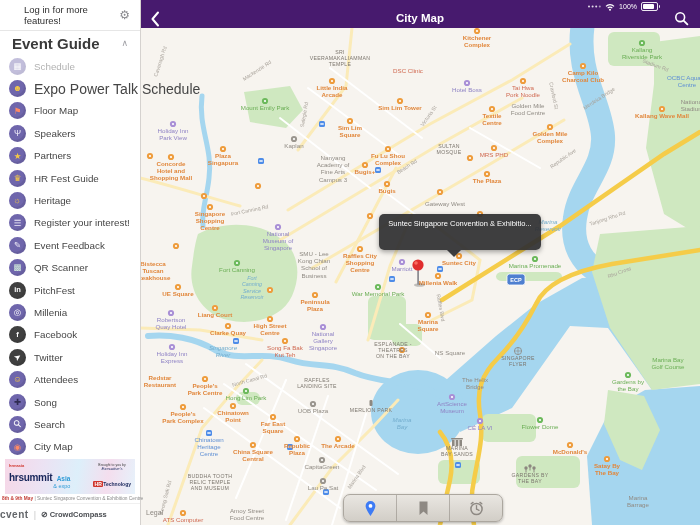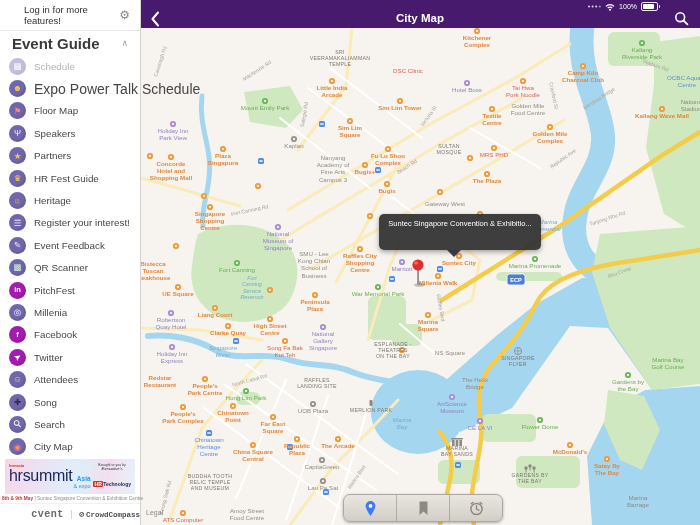--- a/index.html
+++ b/index.html
@@ -15,40 +15,40 @@
   .guide-row .txt{font-size:15px;font-weight:bold;color:#3A3A3A;flex:1;}
   .chev{font-size:9px;color:#A2A2A7;}
   .menu{flex:none;}
   .item{height:22.4px;display:flex;align-items:center;padding-left:9px;cursor:pointer;}
   .item .ic{width:17px;height:17px;border-radius:50%;background:#6F66AC;display:flex;align-items:center;justify-content:center;flex:none;box-shadow:inset -2px -2px 0 rgba(0,0,0,.08);}
   .item .g{font-size:8.5px;color:#fff;line-height:1;font-style:normal;}
   .item .lb{font-size:9.8px;color:#454545;margin-left:8px;white-space:nowrap;}
   .item.small .lb{font-size:14px;}
   .item.faded{opacity:.42;}
   .g.gold{color:#F6C945;}.g.orange{color:#FF8A65;}.g.paper{color:#EDE9F7;}.g.mint{color:#D7F2DE;}.g.dark{color:#2F2B52;}
-  .ic.blue{background:#a21caf;}
+  .ic.blue{background:#404040;}
   .g.rotneg{display:inline-block;transform:rotate(-35deg);}
   .g.rotmag{display:inline-block;transform:rotate(-45deg);font-size:10px;}
   .g.bold{font-weight:bold;font-size:7.5px;}
 
   .side-footer{margin-top:auto;flex:none;}
   .banner{margin:0 5px;height:31px;background:linear-gradient(100deg,#F6D7E7,#ECE2F3 28%,#DDEFFA 55%,#F4DEEE 78%,#E6F2FB);display:flex;align-items:center;justify-content:space-between;padding:2px 4px;}
   .b-left{line-height:1;}
   .b-hrmasia{font-size:4px;color:#D0342C;font-weight:bold;}
-  .b-summit{font-size:16px;font-weight:400;color:#17255A;letter-spacing:-.3px;}
+  .b-summit{font-size:10px;font-weight:700;color:#17255A;letter-spacing:-.3px;}
   .b-asia{font-size:6.5px;color:#2E9BD6;font-weight:bold;}
   .b-expo{font-size:5.5px;color:#2E9BD6;display:block;text-align:right;}
   .b-right{text-align:center;line-height:1.15;}
   .b-brought{font-size:3.5px;color:#444;}
   .b-exec{font-size:4.2px;font-style:italic;color:#17255A;display:block;}
   .b-hr{font-size:5px;font-weight:bold;background:#D0342C;color:#fff;padding:0 1.5px;border-radius:1px;}
   .b-tech{font-size:5px;font-weight:bold;color:#17255A;}
   .venue-line{font-size:4.8px;color:#8A8A8A;text-align:center;margin:2px 2px 0;white-space:nowrap;}
   .v-date{color:#C23B33;font-weight:bold;}
-  .powered{height:21px;display:flex;align-items:center;justify-content:flex-end;gap:5px;border-top:1px solid #F0F0F0;margin-top:2px;font-family:Liberation Mono, monospace;}
+  .powered{height:21px;display:flex;align-items:center;justify-content:flex-start;gap:5px;border-top:1px solid #F0F0F0;margin-top:2px;}
   .cvent{font-size:10px;font-weight:bold;color:#63666A;letter-spacing:.5px;}
   .pipe{color:#C9C9C9;font-size:9px;}
   .cc{font-size:7.5px;font-weight:bold;color:#4A4D52;display:flex;align-items:center;gap:2px;}
   .cc-logo{font-size:8px;color:#4A4D52;}
 
   
   .main{position:absolute;left:140px;top:0;right:0;bottom:0;}
   .appbar{position:absolute;left:0;top:0;right:0;height:28px;background:#471A6E;z-index:20;color:#fff;}
   .status{position:absolute;top:2px;right:42px;display:flex;align-items:center;gap:4px;}
   .pct{font-size:7px;color:#fff;}

